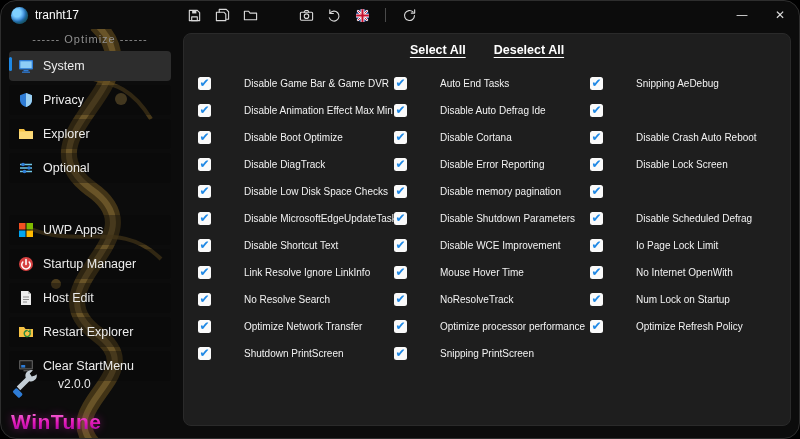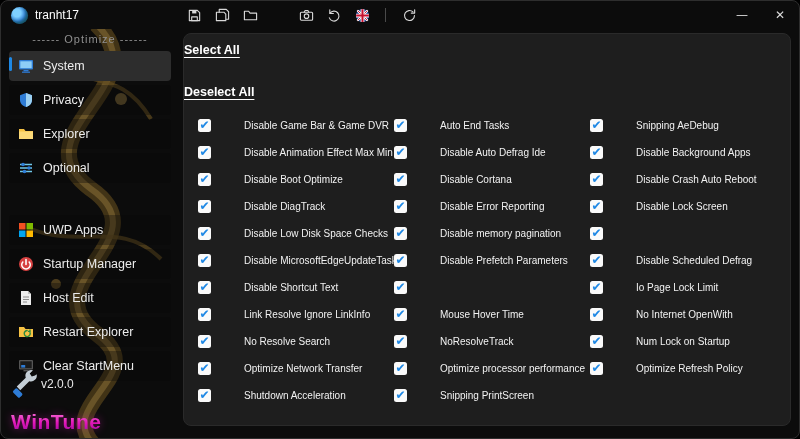--- a/index.html
+++ b/index.html
@@ -1,21 +1,21 @@
 <!DOCTYPE html>
 <html style="--accent: #1e88e5;"><head>
 <meta charset="utf-8">
 <style>
   * { margin:0; padding:0; box-sizing:border-box; }
   html,body { width:800px; height:439px; background:#000; overflow:hidden;
               font-family:"Liberation Sans", sans-serif; }
   :root { --accent:#1e88e5; }
 
   .window { position:relative; width:800px; height:439px; background:#0c0c0c;
-            border:1px solid #2e2e2e; border-radius:8px; overflow:hidden; color:#ececec; }
+            border:1px solid #2e2e2e; border-radius:16px; overflow:hidden; color:#ececec; }
 
   
   .titlebar { position:absolute; top:0; left:0; right:0; height:28px;
               display:flex; align-items:center; }
   .user { display:flex; align-items:center; gap:7px; width:176px; padding-left:10px; cursor:pointer; }
   .avatar { width:17px; height:17px; border-radius:50%;
             background:radial-gradient(circle at 35% 35%, #7fd0ff 0 25%, #2f7cd6 55%, #1c4f95 100%);
             box-shadow:inset -2px -2px 3px rgba(0,60,0,.45); }
   .user-name { font-size:12px; color:#fff; }
   .tb-icons { display:flex; align-items:center; gap:6px; margin-left:6px; }
@@ -38,32 +38,32 @@
   .side-item { position:relative; display:flex; align-items:center; gap:9px; height:30px;
                margin:4px 8px; padding:0 9px; border-radius:4px; font-size:12.5px;
                color:#ececec; cursor:pointer; background:rgba(10,10,10,.35); }
   .side-item.active { background:#2d2d2d; }
   .side-item.active::before { content:""; position:absolute; left:0; top:6px; width:3px;
                height:14px; border-radius:2px; background:var(--accent); }
   .side-ico { width:16px; height:16px; flex:0 0 16px; }
   .side-ico svg { width:16px; height:16px; display:block; }
 
   .side-footer { position:absolute; left:10px; bottom:4px; }
-  .version-row { display:flex; align-items:center; gap:0; }
+  .version-row { display:flex; align-items:center; gap:17px; }
   .wrench svg { width:30px; height:30px; display:block; }
   .version-text { font-size:12px; color:#e8e8e8; }
   .brand { font-size:21px; font-weight:800; letter-spacing:.5px; margin-top:11px;
            background:linear-gradient(180deg,#ff8ae0 0%, #e015b8 55%, #8a0e9e 100%);
            -webkit-background-clip:text; background-clip:text; color:transparent;
            text-shadow:0 0 8px rgba(230,30,190,.45); }
 
   
   .panel { position:absolute; left:182px; top:32px; width:608px; height:393px;
            background:#1e1e1e; border:1px solid #2a2a2a; border-radius:8px; overflow:hidden; }
-  .links { display:flex; justify-content:center; gap:28px; margin-top:9px;flex-direction:column; }
+  .links { display:flex; justify-content:center; gap:28px; margin-top:9px; }
   .links a { color:#fff; font-size:12.5px; font-weight:700; text-decoration:underline;
              text-underline-offset:3px; cursor:pointer; }
   .grid { display:grid; grid-template-columns:196px 196px 200px; padding:20px 0 0 14px; }
   .col { display:flex; flex-direction:column; gap:14px; }
   .chk { display:flex; align-items:center; gap:8px; cursor:pointer; height:13px; }
   .box { width:13px; height:13px; flex:0 0 13px; background:#fafafa; border-radius:2.5px;
          color:var(--accent); font-size:12px; line-height:12px; text-align:center;
          font-weight:bold; font-family:"DejaVu Sans", sans-serif; }
   .lbl { font-size:10px; color:#f2f2f2; white-space:nowrap;padding-left:25px; }
 </style>
@@ -296,21 +296,21 @@
           <label class="chk" data-name="tweak-item">
             <span class="box" data-name="checkbox-checked-icon">✔</span>
             <span class="lbl" data-name="tweak-label">No Resolve Search</span>
           </label>
           <label class="chk" data-name="tweak-item">
             <span class="box" data-name="checkbox-checked-icon">✔</span>
             <span class="lbl" data-name="tweak-label">Optimize Network Transfer</span>
           </label>
           <label class="chk" data-name="tweak-item">
             <span class="box" data-name="checkbox-checked-icon">✔</span>
-            <span class="lbl" data-name="tweak-label">Shutdown Acceleration</span>
+            <span class="lbl" data-name="tweak-label">Shutdown PrintScreen</span>
           </label>
         </div>
         <div class="col" data-name="checkbox-column">
           <label class="chk" data-name="tweak-item">
             <span class="box" data-name="checkbox-checked-icon">✔</span>
             <span class="lbl" data-name="tweak-label">Auto End Tasks</span>
           </label>
           <label class="chk" data-name="tweak-item">
             <span class="box" data-name="checkbox-checked-icon">✔</span>
             <span class="lbl" data-name="tweak-label">Disable Auto Defrag Ide</span>
@@ -322,24 +322,25 @@
           <label class="chk" data-name="tweak-item">
             <span class="box" data-name="checkbox-checked-icon">✔</span>
             <span class="lbl" data-name="tweak-label">Disable Error Reporting</span>
           </label>
           <label class="chk" data-name="tweak-item">
             <span class="box" data-name="checkbox-checked-icon">✔</span>
             <span class="lbl" data-name="tweak-label">Disable memory pagination</span>
           </label>
           <label class="chk" data-name="tweak-item">
             <span class="box" data-name="checkbox-checked-icon">✔</span>
-            <span class="lbl" data-name="tweak-label">Disable Prefetch Parameters</span>
-          </label>
-          <label class="chk" data-name="tweak-item">
-            <span class="box" data-name="checkbox-checked-icon">✔</span>
+            <span class="lbl" data-name="tweak-label">Disable Shutdown Parameters</span>
+          </label>
+          <label class="chk" data-name="tweak-item">
+            <span class="box" data-name="checkbox-checked-icon">✔</span>
+            <span class="lbl" data-name="tweak-label">Disable WCE Improvement</span>
           </label>
           <label class="chk" data-name="tweak-item">
             <span class="box" data-name="checkbox-checked-icon">✔</span>
             <span class="lbl" data-name="tweak-label">Mouse Hover Time</span>
           </label>
           <label class="chk" data-name="tweak-item">
             <span class="box" data-name="checkbox-checked-icon">✔</span>
             <span class="lbl" data-name="tweak-label">NoResolveTrack</span>
           </label>
           <label class="chk" data-name="tweak-item">
@@ -351,21 +352,20 @@
             <span class="lbl" data-name="tweak-label">Snipping PrintScreen</span>
           </label>
         </div>
         <div class="col" data-name="checkbox-column">
           <label class="chk" data-name="tweak-item">
             <span class="box" data-name="checkbox-checked-icon">✔</span>
             <span class="lbl" data-name="tweak-label">Snipping AeDebug</span>
           </label>
           <label class="chk" data-name="tweak-item">
             <span class="box" data-name="checkbox-checked-icon">✔</span>
-            <span class="lbl" data-name="tweak-label">Disable Background Apps</span>
           </label>
           <label class="chk" data-name="tweak-item">
             <span class="box" data-name="checkbox-checked-icon">✔</span>
             <span class="lbl" data-name="tweak-label">Disable Crash Auto Reboot</span>
           </label>
           <label class="chk" data-name="tweak-item">
             <span class="box" data-name="checkbox-checked-icon">✔</span>
             <span class="lbl" data-name="tweak-label">Disable Lock Screen</span>
           </label>
           <label class="chk" data-name="tweak-item">

